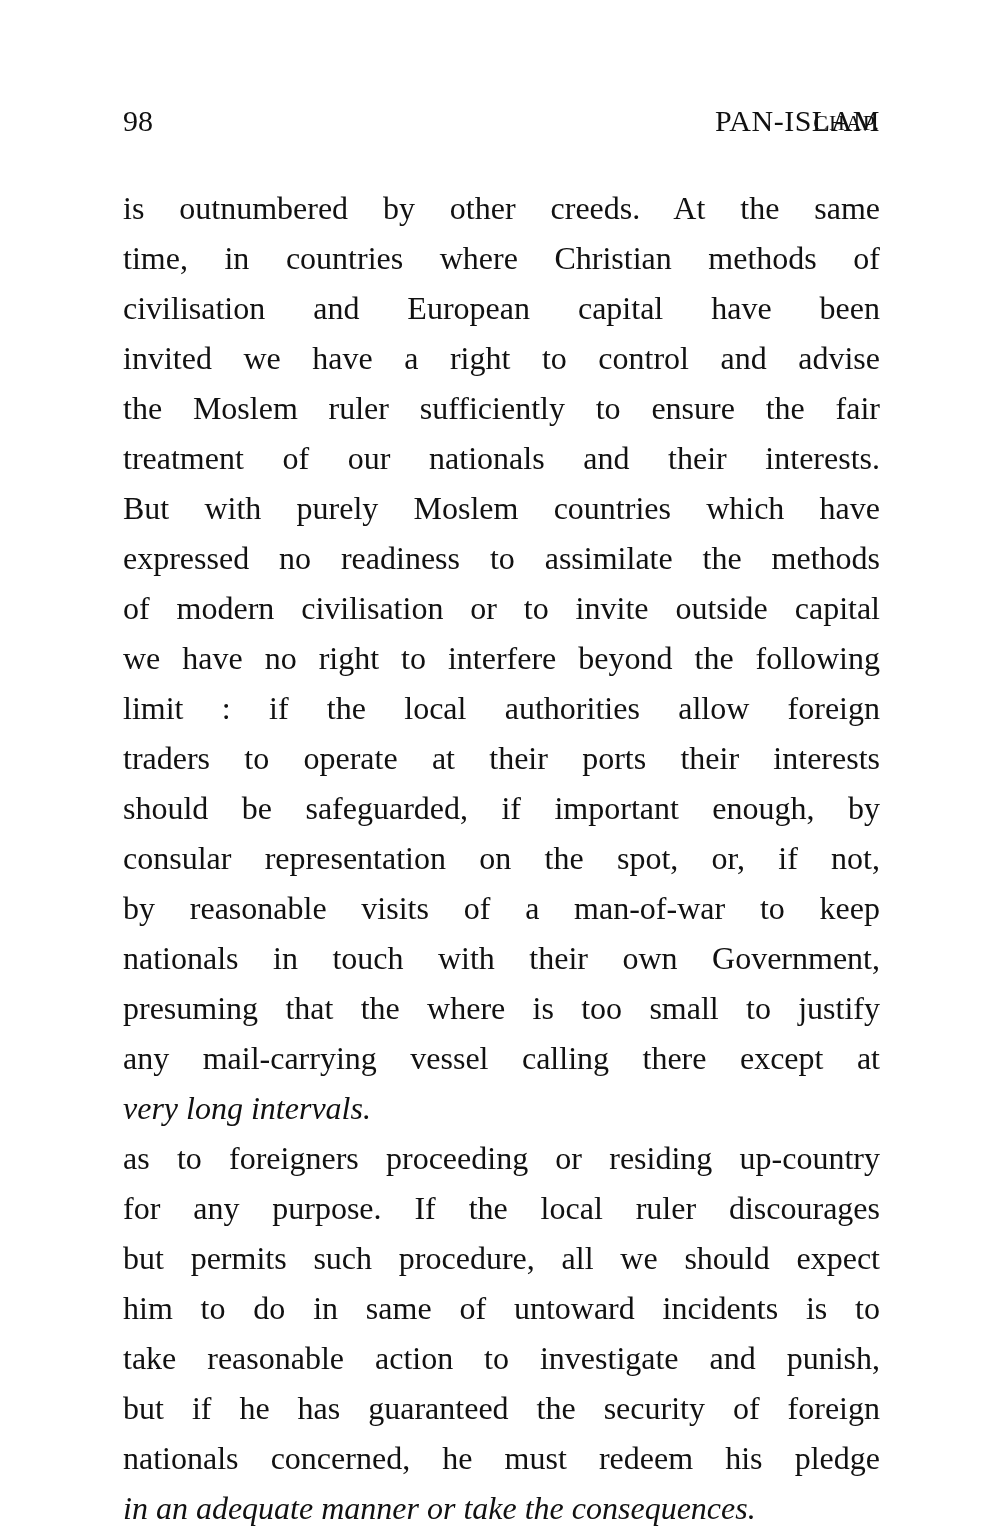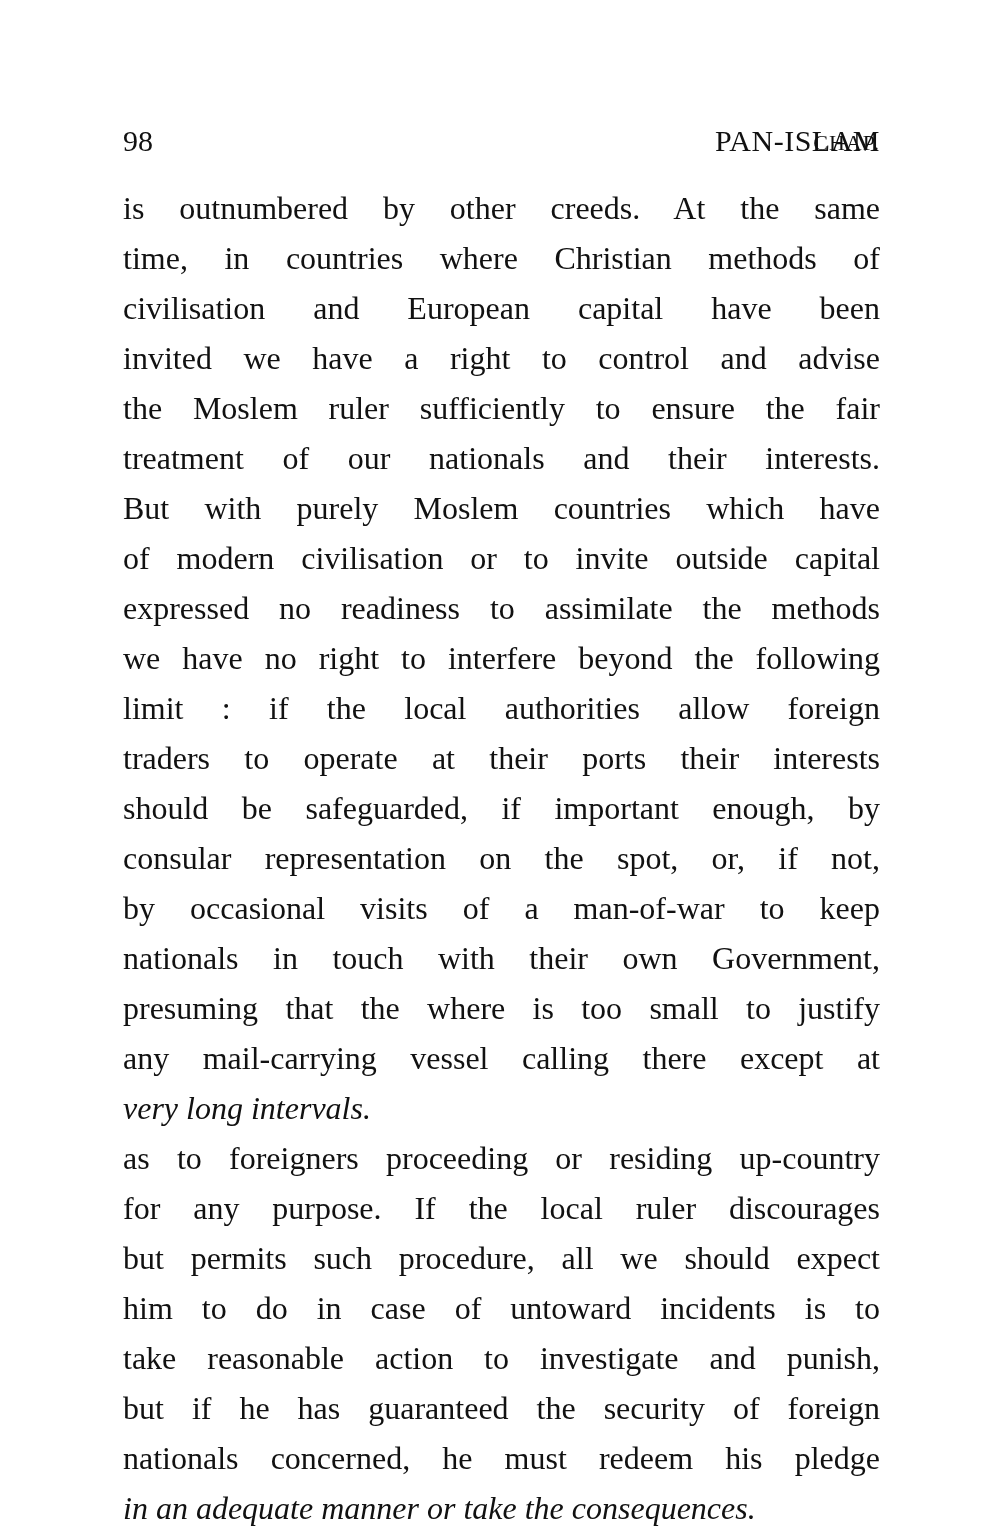--- a/index.html
+++ b/index.html
@@ -1,18 +1,18 @@
 <!DOCTYPE html>
 <html><head>
 <meta charset="utf-8">
 <style>
   html, body { margin: 0; padding: 0; background: #ffffff; }
   body { width: 1000px; height: 1530px; position: relative; overflow: hidden;
          font-family: "Liberation Serif", "DejaVu Serif", serif; color: #111; }
-  .header { position: absolute; top: 124px; left: 123px; width: 757px; height: 40px; }
+  .header { position: absolute; top: 104px; left: 123px; width: 757px; height: 40px; }
   .pnum { position: absolute; left: 0; top: 0; font-size: 30px; }
   .rtitle { position: absolute; left: 0; right: 0; text-align: right; top: 0; font-size: 30px; letter-spacing: 0.5px; }
   .chap { position: absolute; right: 0; top: 6px; font-size: 22px; letter-spacing: 1px; text-align: center; }
   .body { position: absolute; top: 180px; left: 123px; width: 757px; }
   .line { font-size: 32px; height: 44px; line-height: 44px; white-space: nowrap;
           text-align: justify; text-align-last: justify; margin-top: 6px; }
   .line.last { text-align-last: left; font-style: italic; }
   .line.indent { padding-left: 34px; }
 </style>
 </head>
@@ -25,33 +25,33 @@
 </div>
 
 <div class="body" id="body">
     <div class="line">is outnumbered by other creeds.  At the same</div>
     <div class="line">time, in countries where Christian methods of</div>
     <div class="line">civilisation and European capital have been</div>
     <div class="line">invited we have a right to control and advise</div>
     <div class="line">the Moslem ruler sufficiently to ensure the fair</div>
     <div class="line">treatment of our nationals and their interests.</div>
     <div class="line">But with purely Moslem countries which have</div>
+    <div class="line">expressed no readiness to assimilate the methods</div>
     <div class="line">of modern civilisation or to invite outside capital</div>
-    <div class="line">expressed no readiness to assimilate the methods</div>
     <div class="line">we have no right to interfere beyond the following</div>
     <div class="line">limit : if the local authorities allow foreign</div>
     <div class="line">traders to operate at their ports their interests</div>
     <div class="line">should be safeguarded, if important enough, by</div>
     <div class="line">consular representation on the spot, or, if not,</div>
-    <div class="line">by occasional visits of a man-of-war to keep</div>
+    <div class="line">by reasonable visits of a man-of-war to keep</div>
     <div class="line">nationals in touch with their own Government,</div>
     <div class="line">presuming that the where is too small to justify</div>
     <div class="line">any mail-carrying vessel calling there except at</div>
     <div class="line last">very long intervals.</div>
     <div class="line">as to foreigners proceeding or residing up-country</div>
     <div class="line">for any purpose.  If the local ruler discourages</div>
     <div class="line">but permits such procedure, all we should expect</div>
-    <div class="line">him to do in case of untoward incidents is to</div>
+    <div class="line">him to do in same of untoward incidents is to</div>
     <div class="line">take reasonable action to investigate and punish,</div>
     <div class="line">but if he has guaranteed the security of foreign</div>
     <div class="line">nationals concerned, he must redeem his pledge</div>
     <div class="line last">in an adequate manner or take the consequences.</div>
   </div>
 
 </body></html>

